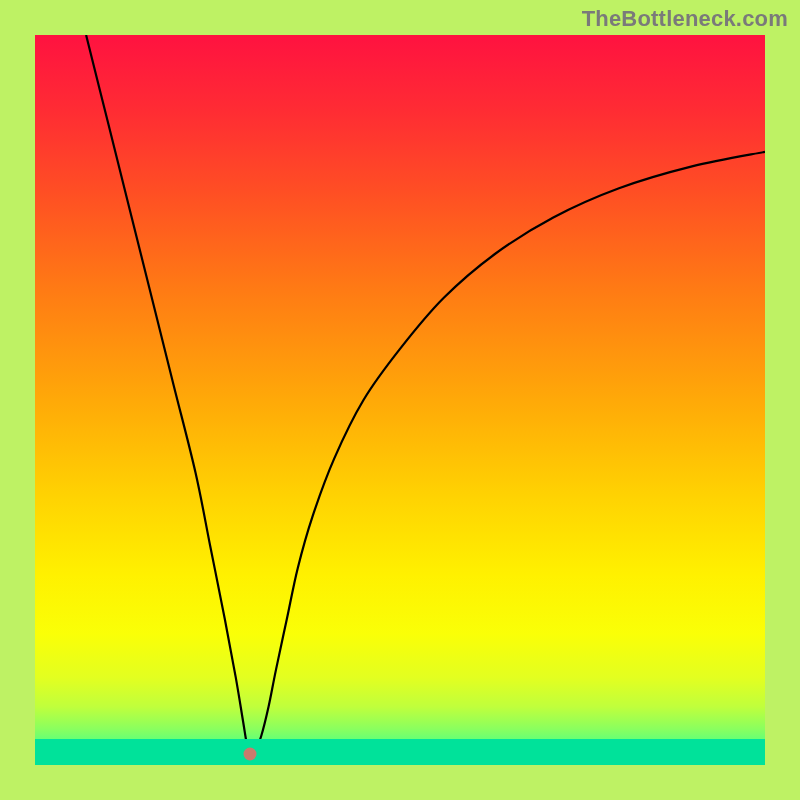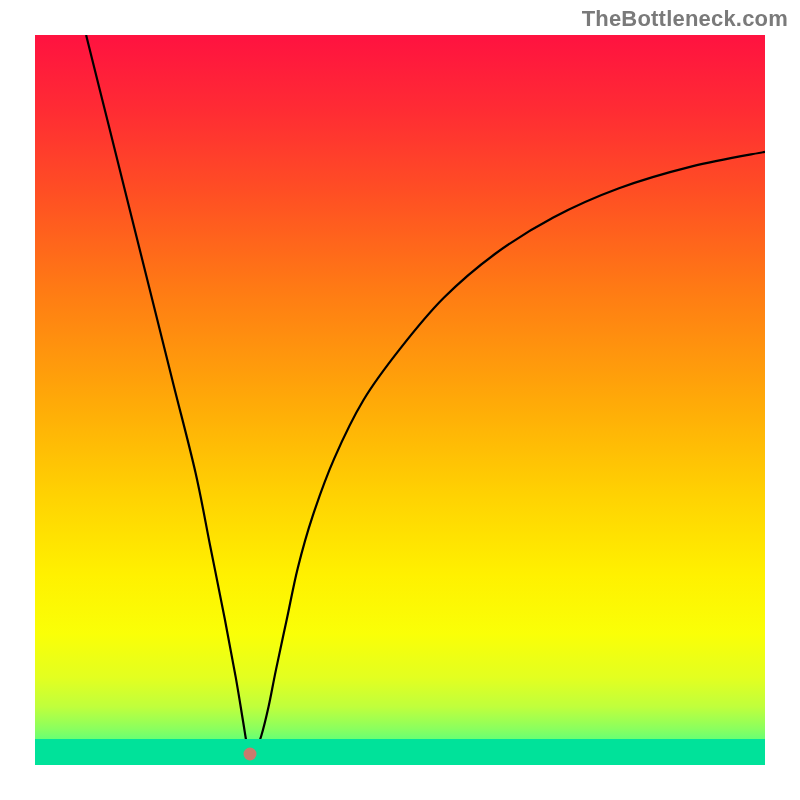--- a/index.html
+++ b/index.html
@@ -8,21 +8,21 @@
     width: 800px;
     height: 800px;
     background: #000;
     overflow: hidden;
     font-family: Arial, Helvetica, sans-serif;
   }
   .frame {
     position: absolute;
     width: 800px;
     height: 800px;
-    background: #ffffff;
+    background: #bef264;
   }
   .watermark {
     position: absolute;
     top: 6px;
     right: 12px;
     color: #7a7a7a;
     font-size: 22px;
     font-weight: 600;
     letter-spacing: 0.2px;
     z-index: 10;

